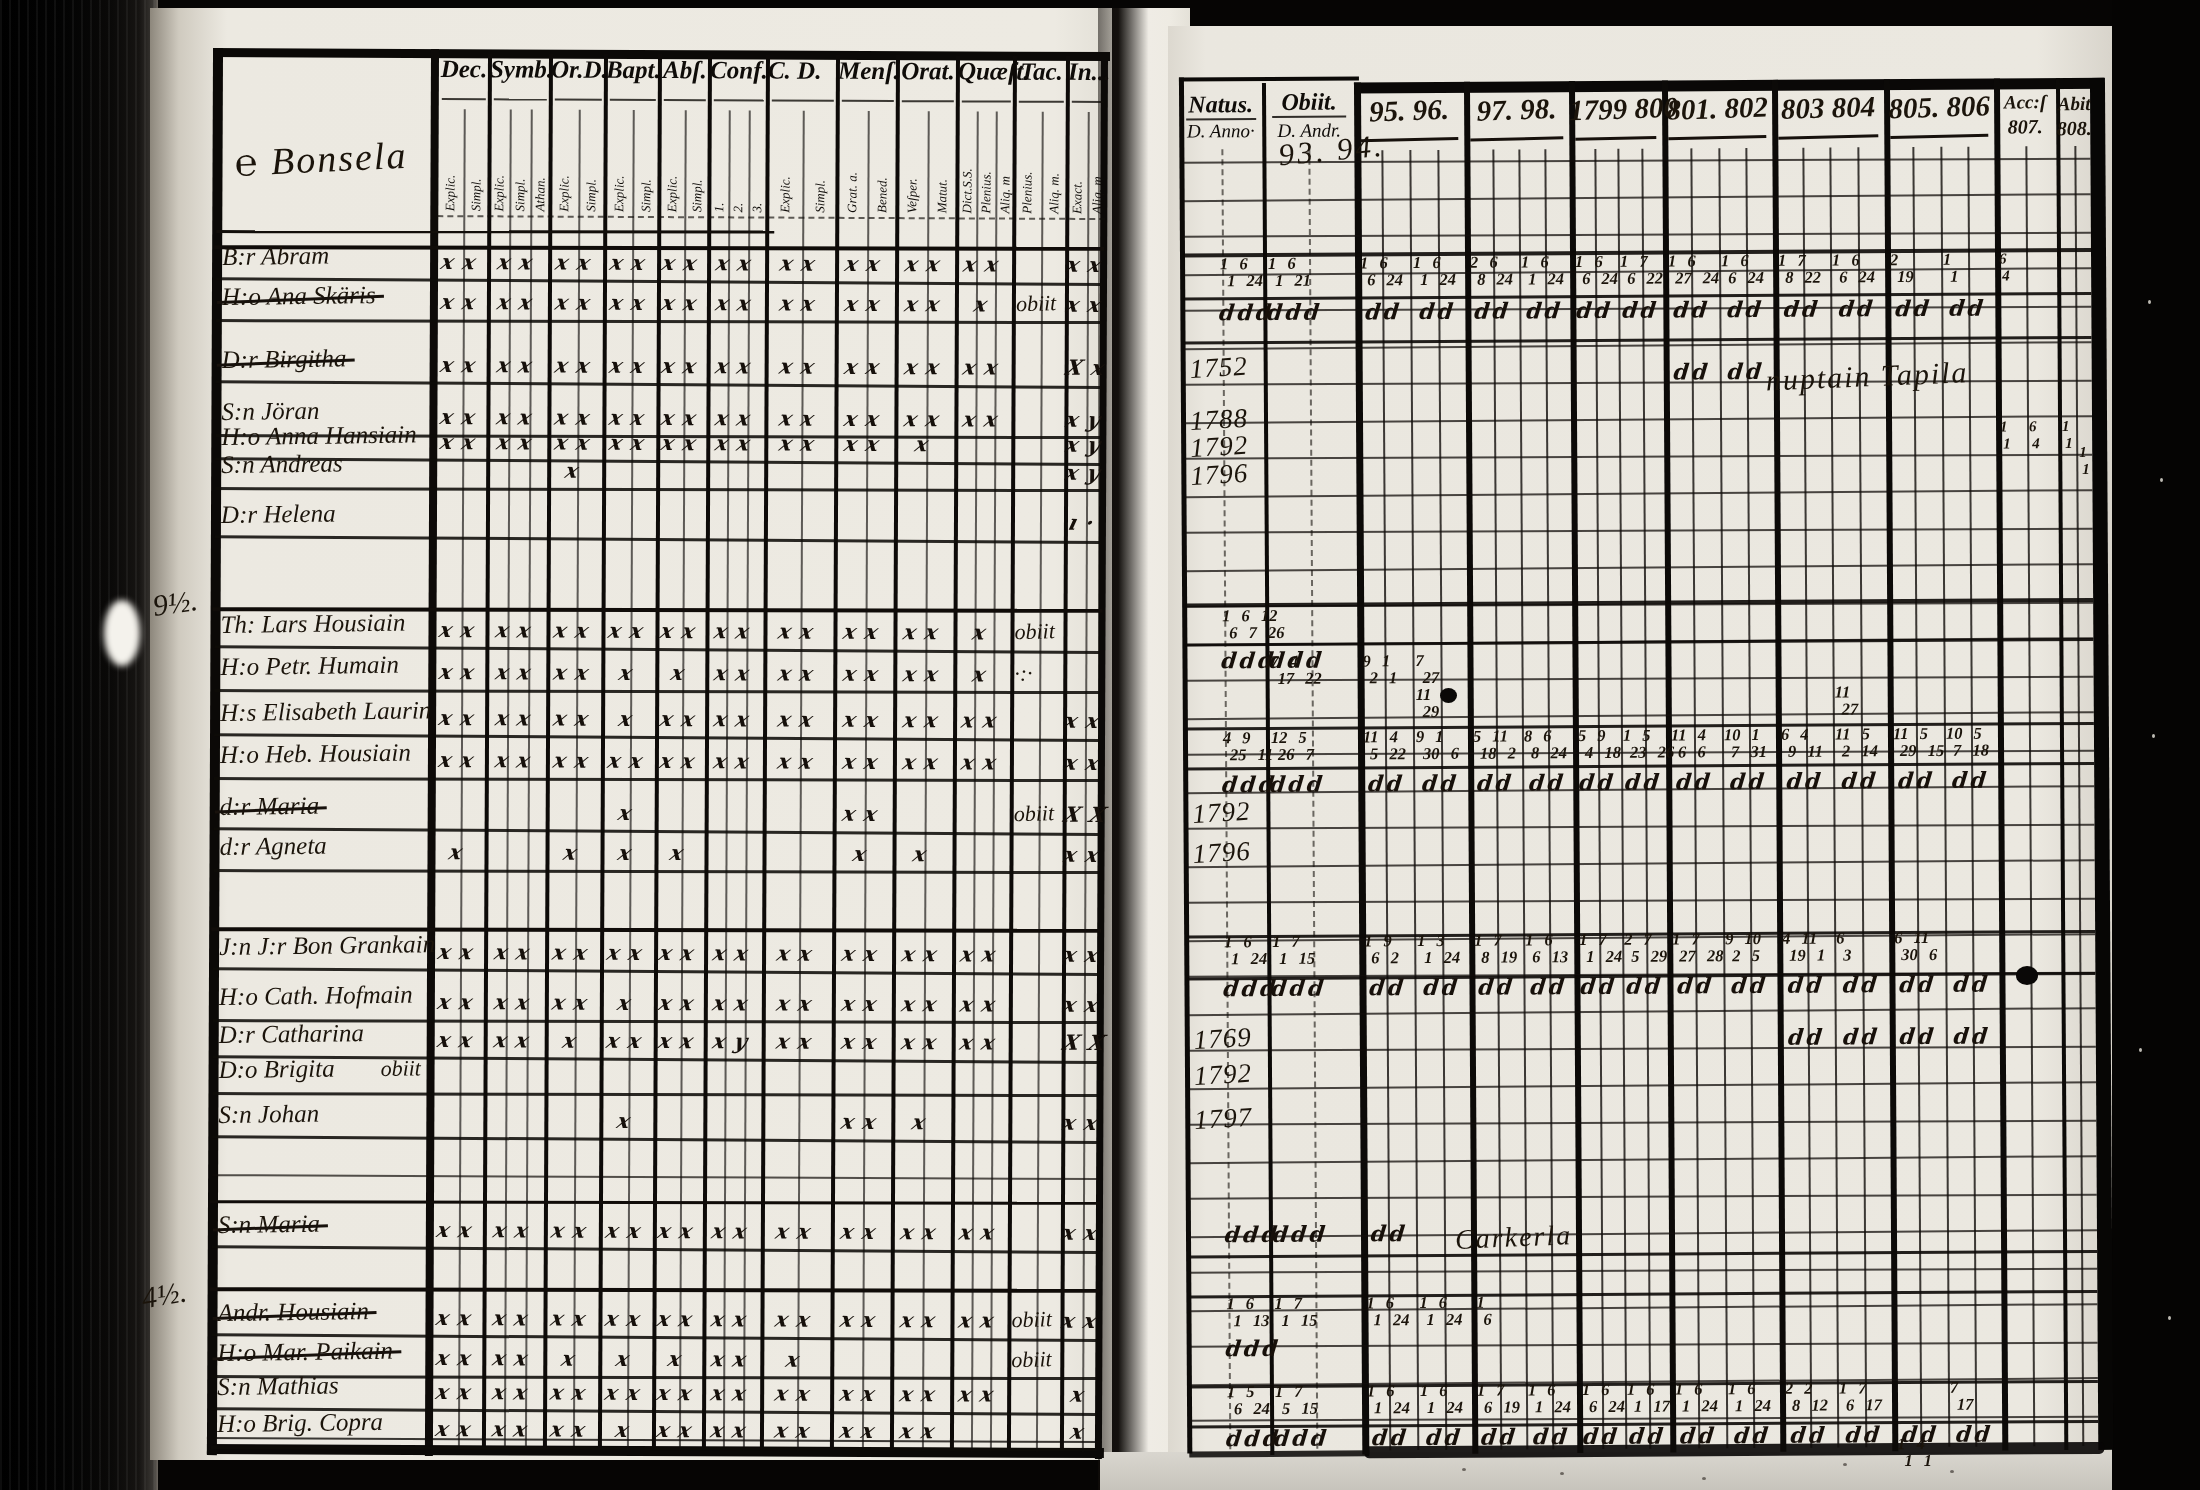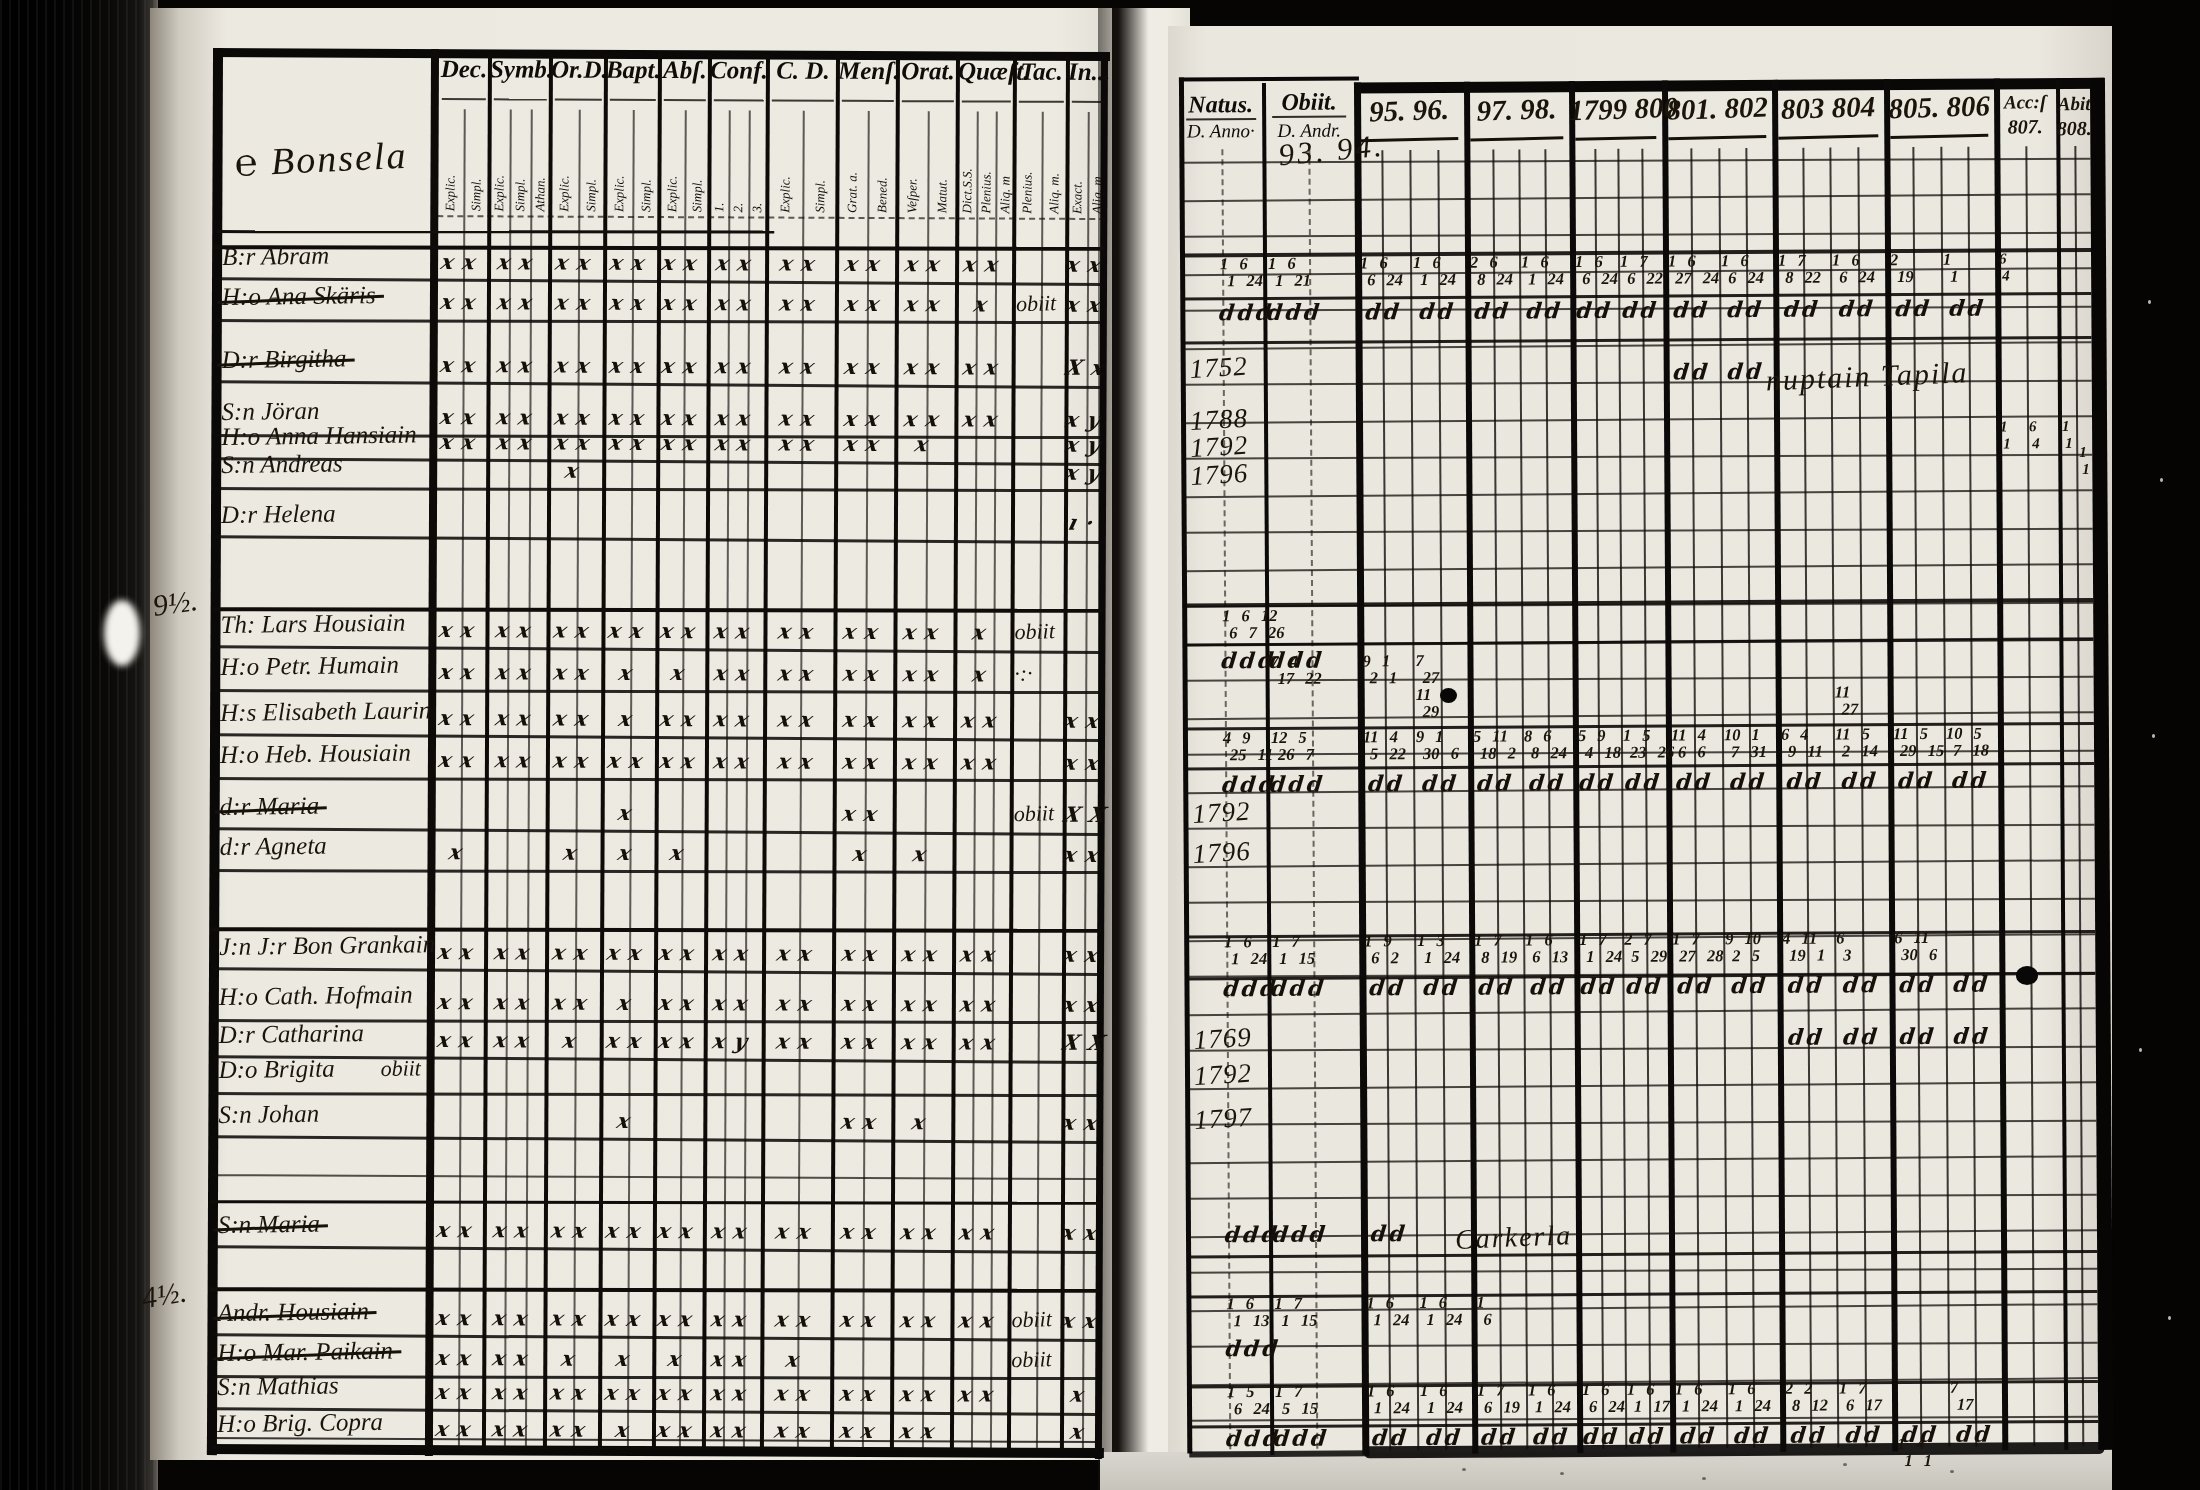--- a/index.html
+++ b/index.html
@@ -80,21 +80,21 @@
       <div class="abs" style="left: 705px; top: 56px; width: 4px; height: 1396px; background: rgb(13, 10, 8);"></div>
       <div class="abs" style="left: 726px; top: 112px; width: 2px; height: 1340px; background: rgba(16, 13, 10, 0.65);"></div>
       <div class="abs" style="left: 746px; top: 112px; width: 2px; height: 1340px; background: rgba(16, 13, 10, 0.65);"></div>
       <div class="abs print" style="left: 707px; top: 58px; width: 58px; height: 34px; text-align: center; font-size: 25px; font-weight: 600;">Conf.</div>
       <div class="abs" style="left: 711px; top: 101px; width: 50px; height: 2px; background: rgba(15, 12, 9, 0.8);"></div>
       <div class="abs print rot" style="left: 671px; top: 160px; width: 92px; height: 16px; transform: rotate(-90deg);">1.</div>
       <div class="abs print rot" style="left: 690px; top: 160px; width: 92px; height: 16px; transform: rotate(-90deg);">2.</div>
       <div class="abs print rot" style="left: 709px; top: 160px; width: 92px; height: 16px; transform: rotate(-90deg);">3.</div>
       <div class="abs" style="left: 763px; top: 56px; width: 4px; height: 1396px; background: rgb(13, 10, 8);"></div>
       <div class="abs" style="left: 800px; top: 112px; width: 2px; height: 1340px; background: rgba(16, 13, 10, 0.65);"></div>
-      <div class="abs print" style="left: 765px; top: 58px; width: 70px; height: 34px; text-align: center; font-size: 25px; font-weight: 600; font-style: italic;">C. D.</div>
+      <div class="abs print" style="left: 765px; top: 58px; width: 70px; height: 34px; font-size: 25px; font-weight: 600; font-style: italic;">C. D.</div>
       <div class="abs" style="left: 769px; top: 101px; width: 62px; height: 2px; background: rgba(15, 12, 9, 0.8);"></div>
       <div class="abs print rot" style="left: 737px; top: 160px; width: 92px; height: 16px; transform: rotate(-90deg);">Explic.</div>
       <div class="abs print rot" style="left: 772px; top: 160px; width: 92px; height: 16px; transform: rotate(-90deg);">Simpl.</div>
       <div class="abs" style="left: 833px; top: 56px; width: 4px; height: 1396px; background: rgb(13, 10, 8);"></div>
       <div class="abs" style="left: 865px; top: 112px; width: 2px; height: 1340px; background: rgba(16, 13, 10, 0.65);"></div>
       <div class="abs print" style="left: 835px; top: 58px; width: 60px; height: 34px; text-align: center; font-size: 25px; font-weight: 600;">Menſ.</div>
       <div class="abs" style="left: 839px; top: 101px; width: 52px; height: 2px; background: rgba(15, 12, 9, 0.8);"></div>
       <div class="abs print rot" style="left: 804px; top: 160px; width: 92px; height: 16px; transform: rotate(-90deg);">Grat. a.</div>
       <div class="abs print rot" style="left: 834px; top: 160px; width: 92px; height: 16px; transform: rotate(-90deg);">Bened.</div>
       <div class="abs" style="left: 893px; top: 56px; width: 4px; height: 1396px; background: rgb(13, 10, 8);"></div>

